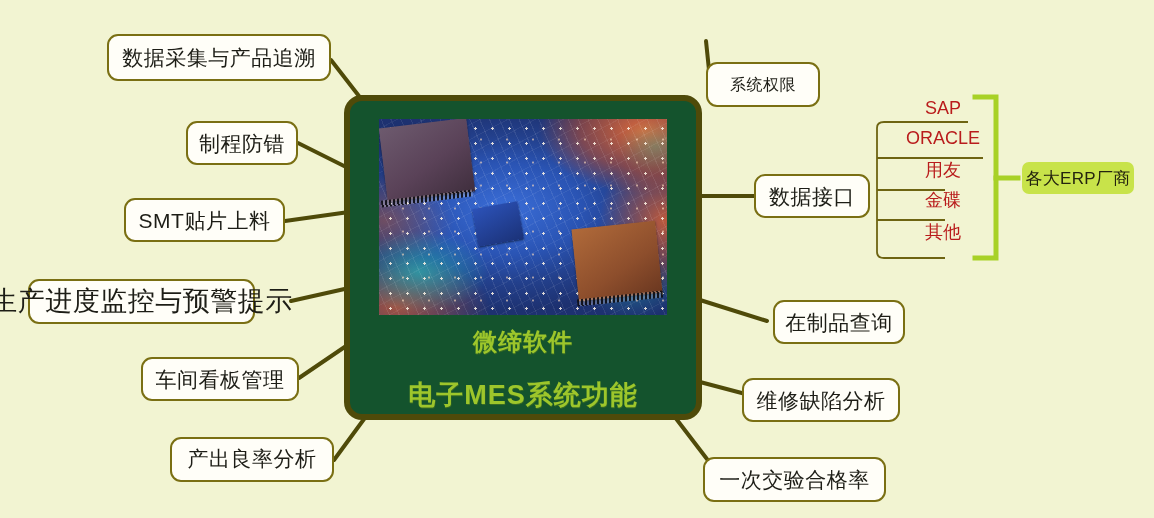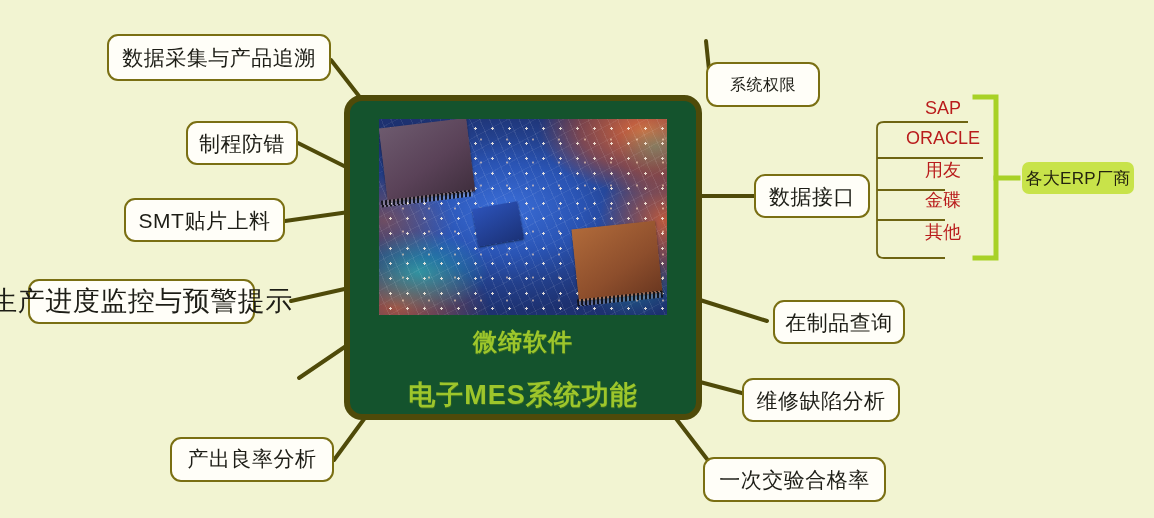--- a/index.html
+++ b/index.html
@@ -219,20 +219,23 @@
   </div>
 
   <div class="node" style="left:124px; top:198px; width:161px; height:44px; font-size:21px;">
     <span>SMT贴片上料</span>
   </div>
 
   <div class="node" style="left:28px; top:279px; width:227px; height:45px; font-size:27px;">
     <span>生产进度监控与预警提示</span>
   </div>
 
+  <div class="node" style="left:141px; top:357px; width:158px; height:44px; font-size:21px;">
+    <span>车间看板管理</span>
+  </div>
 
   <div class="node" style="left:170px; top:437px; width:164px; height:45px; font-size:21px;font-family:Liberation Serif, serif;">
     <span>产出良率分析</span>
   </div>
 
   <div class="node" style="left:706px; top:18px; width:114px; height:45px; font-size:16px;margin-top:44px;">
     <span>系统权限</span>
   </div>
 
   <div class="node" style="left:754px; top:174px; width:116px; height:44px; font-size:21px;">

